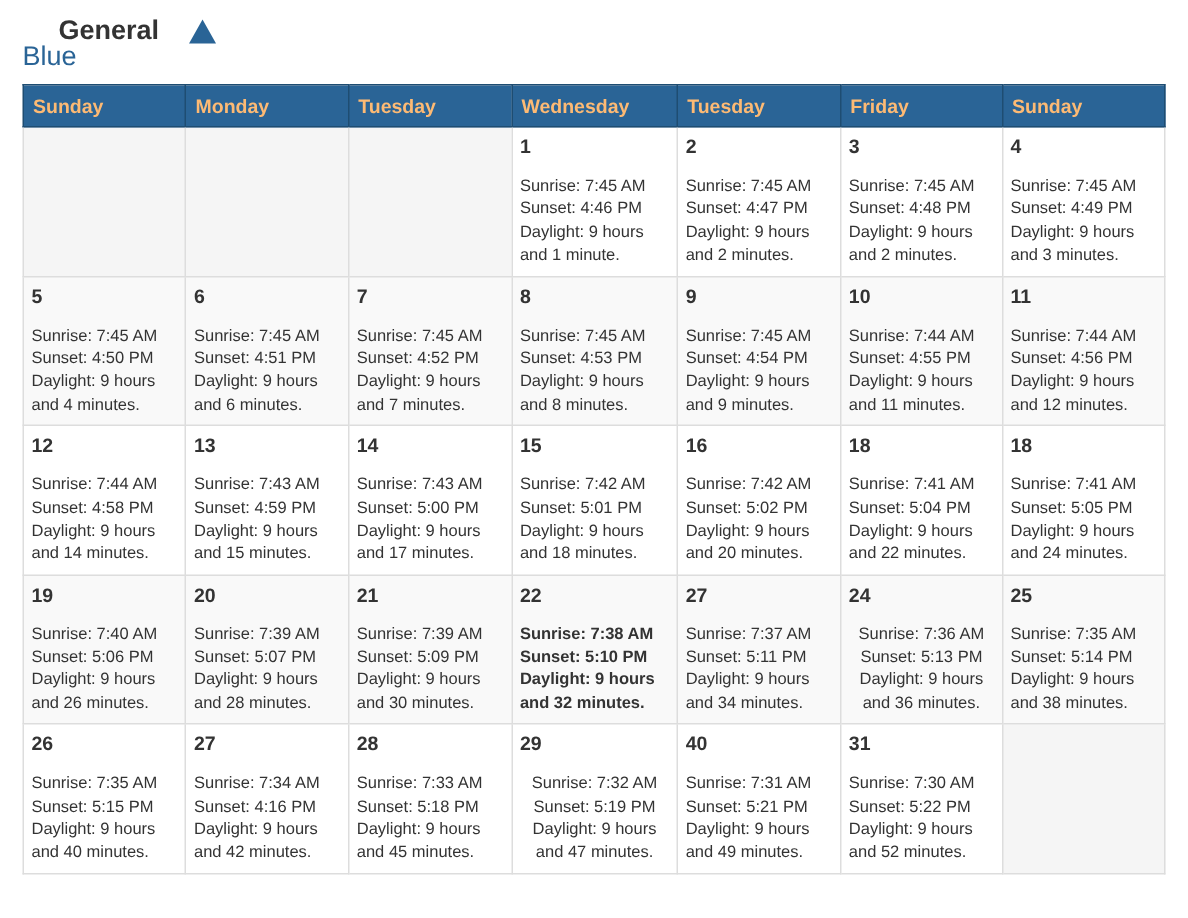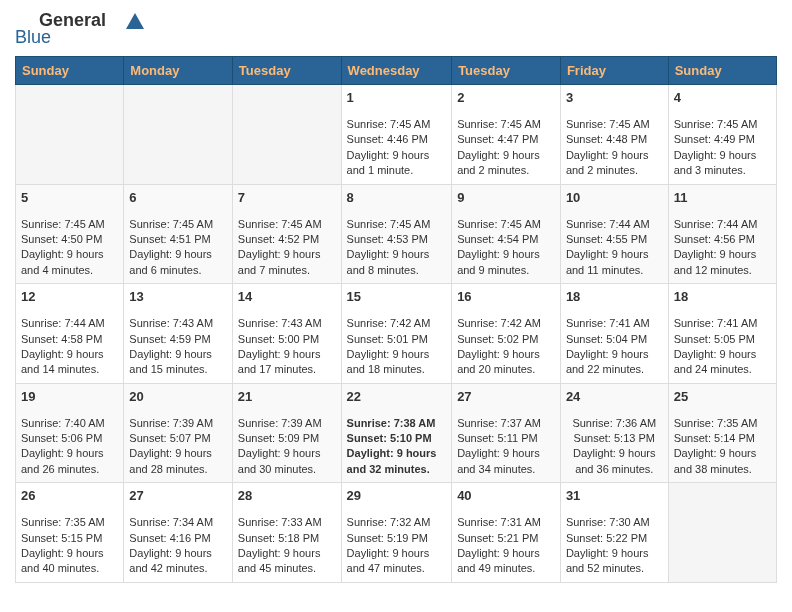--- a/index.html
+++ b/index.html
@@ -293,21 +293,21 @@
 Daylight: 9 hours and 42 minutes.</div>
           </td>
           <td>
             <span class="day-number">28</span>
             <div class="day-info" style="white-space: pre-line;">Sunrise: 7:33 AM
 Sunset: 5:18 PM
 Daylight: 9 hours and 45 minutes.</div>
           </td>
           <td>
             <span class="day-number">29</span>
-            <div class="day-info" style="white-space: pre-line;">Sunrise: 7:32 AM
+            <div class="day-info" style="white-space: pre-line; text-align: center;">Sunrise: 7:32 AM
 Sunset: 5:19 PM
 Daylight: 9 hours and 47 minutes.</div>
           </td>
           <td>
             <span class="day-number">40</span>
             <div class="day-info" style="white-space: pre-line;">Sunrise: 7:31 AM
 Sunset: 5:21 PM
 Daylight: 9 hours and 49 minutes.</div>
           </td>
           <td>

